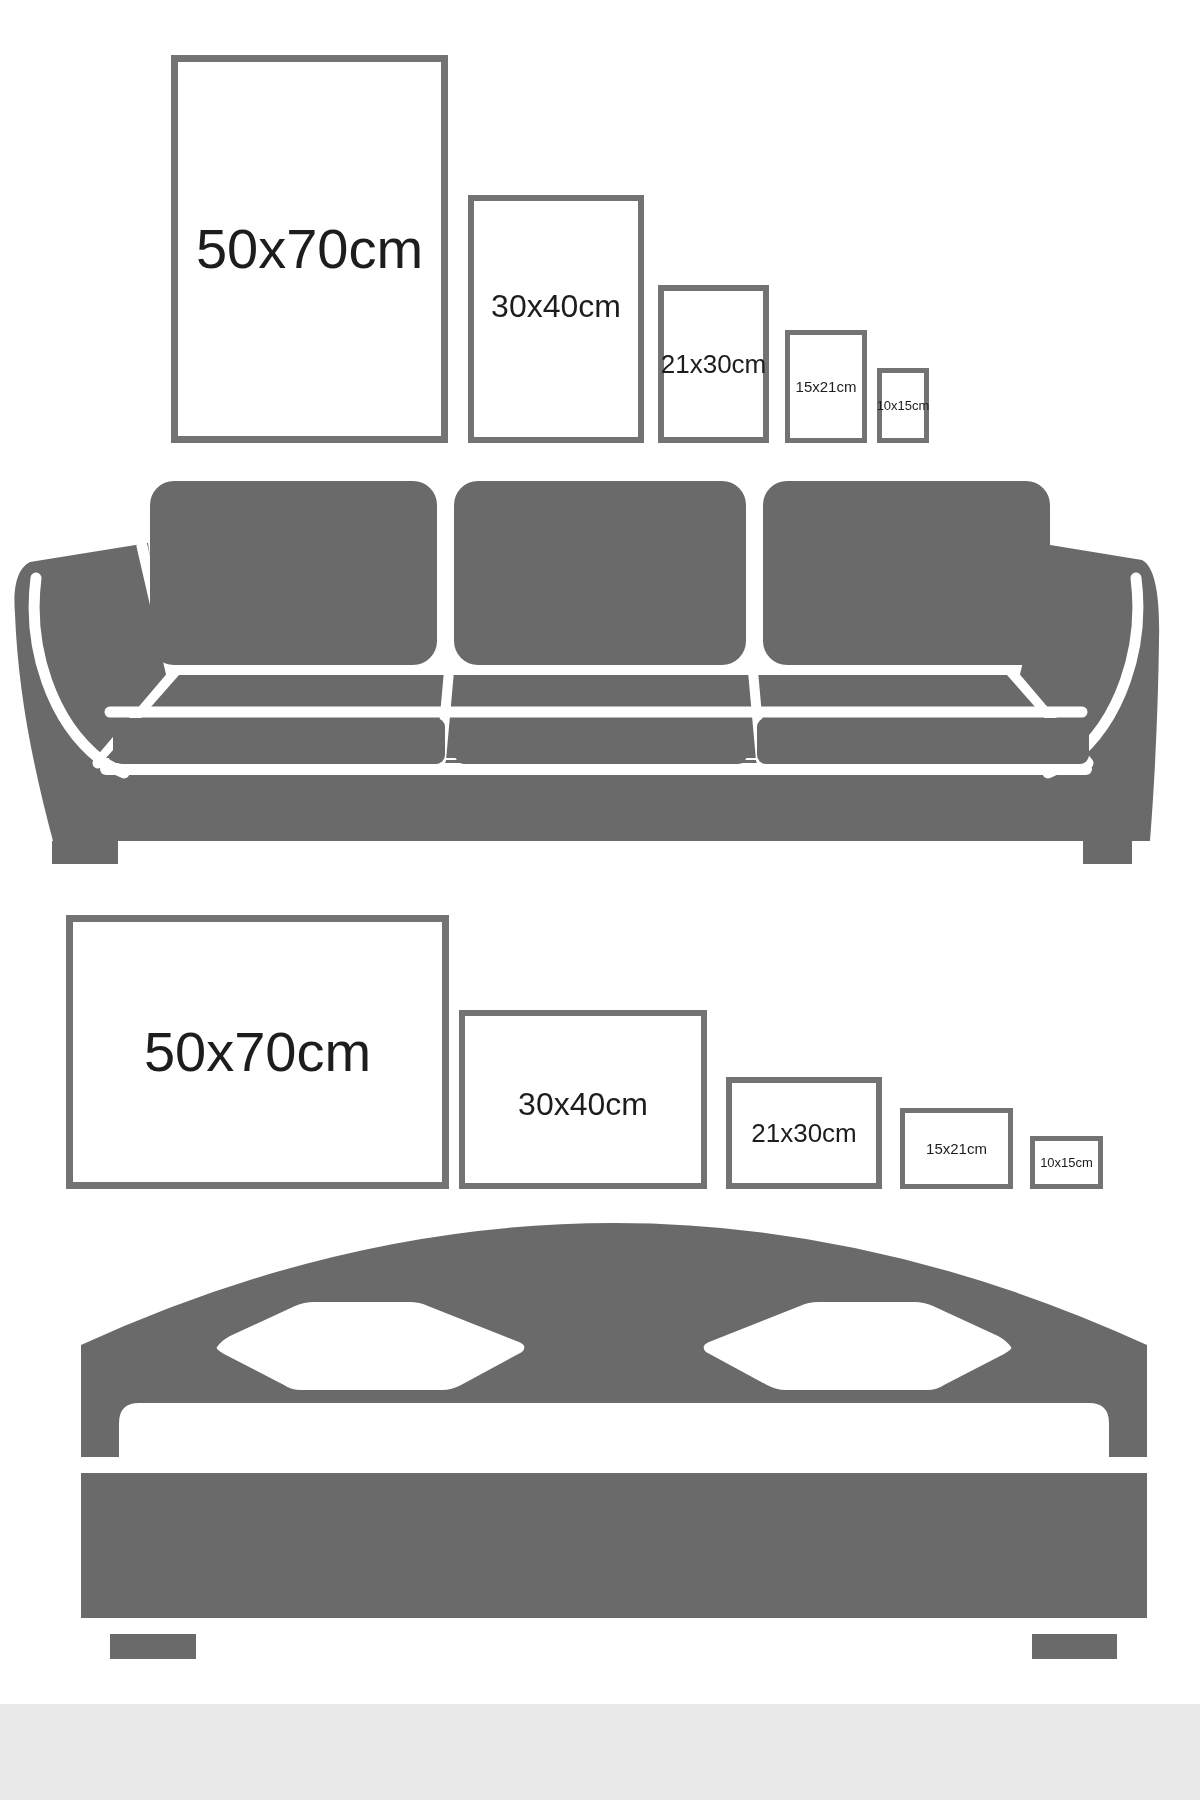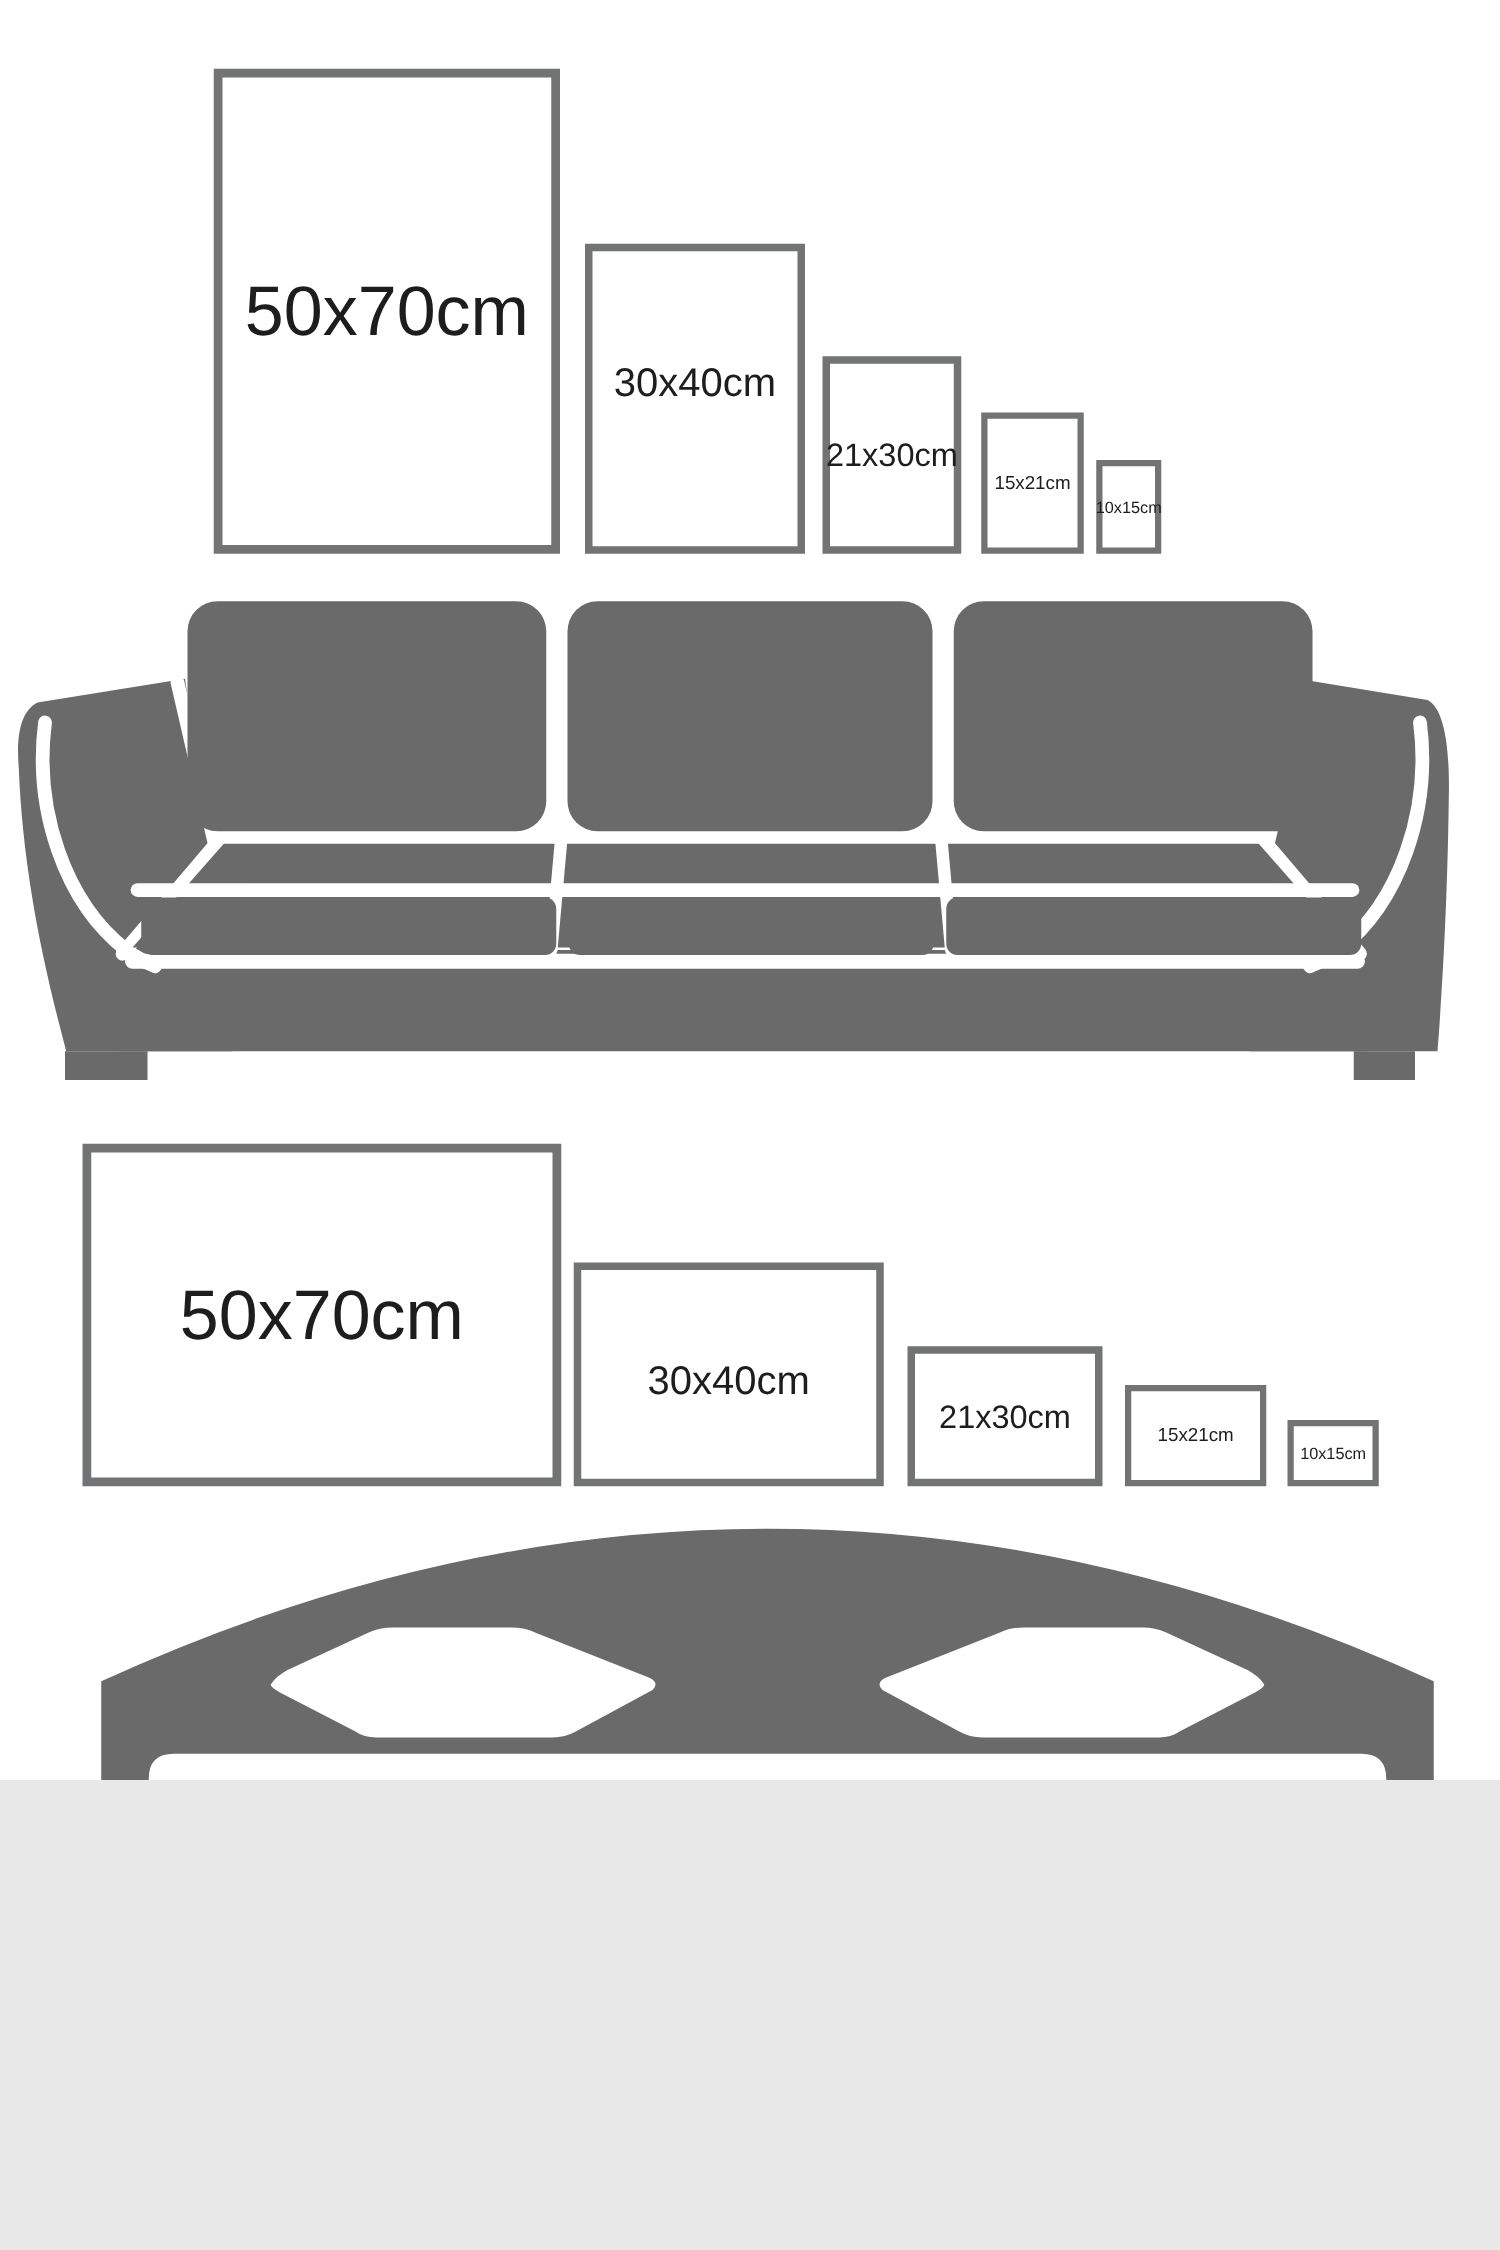--- a/index.html
+++ b/index.html
@@ -1,18 +1,18 @@
 <!DOCTYPE html>
 <html style="--background: #ffffff; --furniture: #6a6a6a; --frame-border: #717375; --label: #1d1d1d;"><head>
 <meta charset="utf-8">
 <style>
   html,body{margin:0;padding:0;background:#e8e8e8;}
   .canvas{
     position:relative;
-    width:1200px;height:1424px;
+    width:1200px;height:1704px;
     background:var(--background,#fff);
     overflow:hidden;
     margin:0 auto;
     font-family:"Liberation Sans","DejaVu Sans",sans-serif;
   }
   .art{position:absolute;left:0;top:0;width:1200px;height:1800px;display:block;}
   .frame{
     position:absolute;
     box-sizing:border-box;
     border-style:solid;

